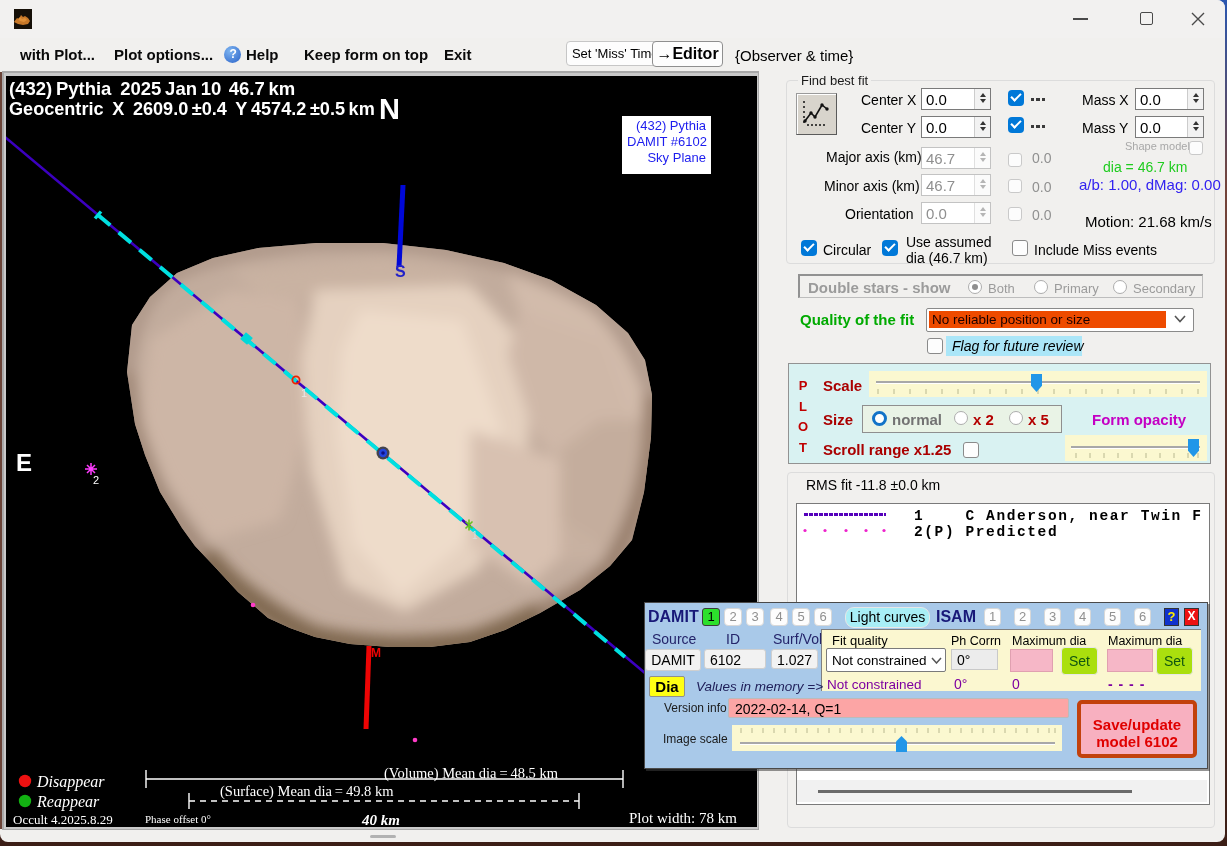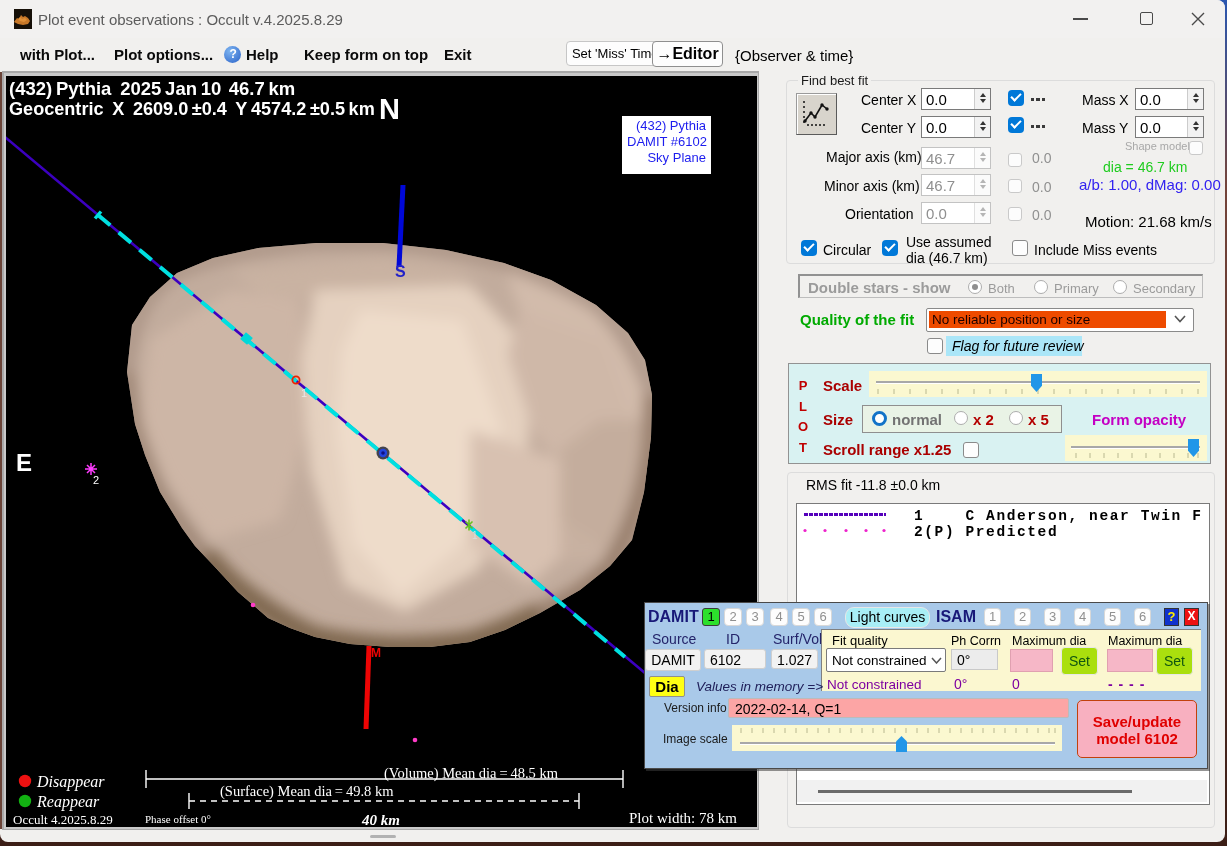--- a/index.html
+++ b/index.html
@@ -30,21 +30,20 @@
 .btn{position:absolute;background:#fdfdfd;border:1px solid #c6c6c6;border-radius:4px;font-size:13px;color:#000;text-align:center;}
 </style></head>
 <body>
 <div id="win">
 <div class="ab" style="left:0;top:0;width:1225px;height:38px;background:#f2f1f0;"></div>
 <svg class="ab" style="left:14px;top:9px;" width="18" height="20" viewBox="0 0 18 20">
  <rect x="0" y="0" width="18" height="20" fill="#161008"></rect>
  <path d="M0 13 L3 9 L5 10 L7 6 L9 8 L11 7 L14 9 L16 12 L14 15 L9 16 L4 15 Z" fill="#c87828"></path>
  <path d="M4 10 L6 8 L8 10 L11 9 L13 11 L10 13 L6 12 Z" fill="#e09038"></path>
 </svg>
-<div class="ab" style="left:38px;top:11px;font-size:15px;color:#5c5c5c;">Plot event observations : Occult v.4.2025.8.29</div>
 <div class="ab" style="left:1073px;top:18px;width:15px;height:1.5px;background:#4a4a4a;"></div>
 <div class="ab" style="left:1140px;top:12px;width:11px;height:11px;border:1.5px solid #4a4a4a;border-radius:2px;"></div>
 <svg class="ab" style="left:1191px;top:12px;" width="14" height="14" viewBox="0 0 14 14">
       <path d="M1 1 L13 13 M13 1 L1 13" stroke="#4a4a4a" stroke-width="1.4"></path>
     </svg>
 
 <div class="ab" style="left:0;top:38px;width:1225px;height:33px;background:#f1f0ee;"></div>
 <div class="ab" style="left:20px;top:46px;font-size:15px;font-weight:bold;color:#0a0a0a;">with Plot...</div>
 <div class="ab" style="left:114px;top:46px;font-size:15px;font-weight:bold;color:#0a0a0a;">Plot options...</div>
 <div class="ab" style="left:224px;top:46px;width:17px;height:17px;border-radius:50%;background:radial-gradient(circle at 35% 30%,#7db4f0,#2a62c8);"></div>
@@ -423,18 +422,18 @@
         <line x1="267" y1="0" x2="267" y2="5"></line>
         <line x1="278" y1="0" x2="278" y2="5"></line>
         <line x1="289" y1="0" x2="289" y2="5"></line>
         <line x1="300" y1="0" x2="300" y2="5"></line>
         <line x1="311" y1="0" x2="311" y2="5"></line>
         <line x1="317" y1="0" x2="317" y2="5"></line>
       </g>
     </svg>
 <div class="ab" style="left:740px;top:742px;width:315px;height:2px;background:#a8a8a8;border-bottom:1px solid #fff;"></div>
 <div class="ab" style="left:896px;top:736px;width:11px;height:16px;background:#2196e8;clip-path:polygon(0 35%,50% 0,100% 35%,100% 100%,0 100%);"></div>
-<div class="ab" style="left:1077px;top:700px;width:120px;height:58px;background:#f8b0c0;border:1px solid #c2410c;border-radius:5px;font-size:15px;font-weight:bold;color:#e00000;text-align:center;padding-top:12px;box-sizing:border-box;">Save/update<br>model 6102</div>
+<div class="ab" style="left:1077px;top:700px;width:120px;height:58px;background:#f8b0c0;border:4px solid #c2410c;border-radius:5px;font-size:15px;font-weight:bold;color:#e00000;text-align:center;padding-top:12px;box-sizing:border-box;">Save/update<br>model 6102</div>
 
 <div class="ab" style="left:370px;top:835px;width:26px;height:3px;background:#b2b2b2;border-radius:2px;"></div>
 <div class="ab" style="left:0;top:72px;width:1.5px;height:757px;background:#6b4438;"></div>
 
 </div>
 
 </body></html>

